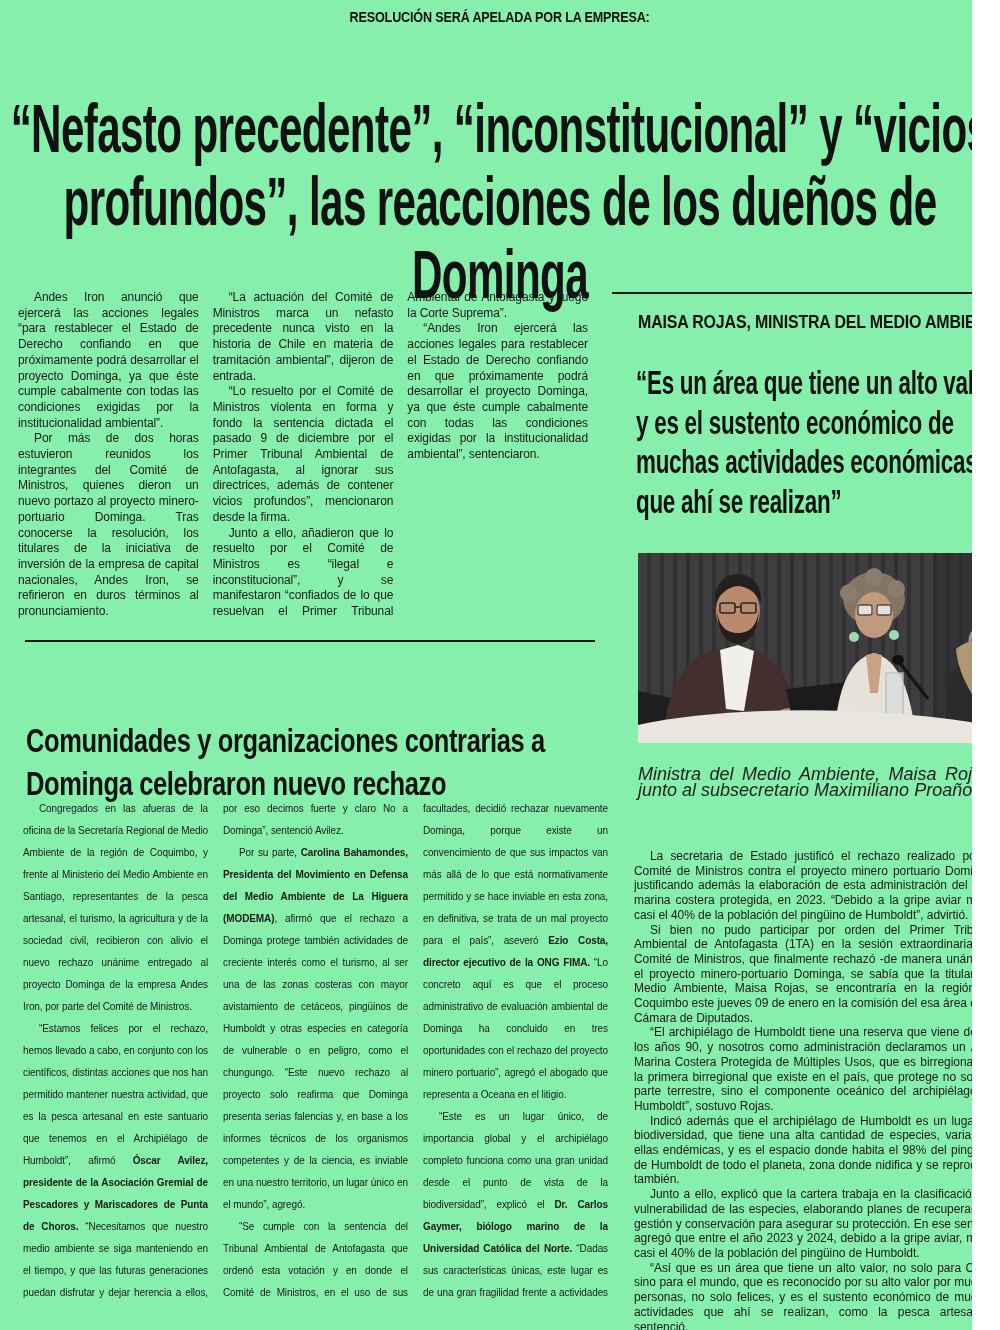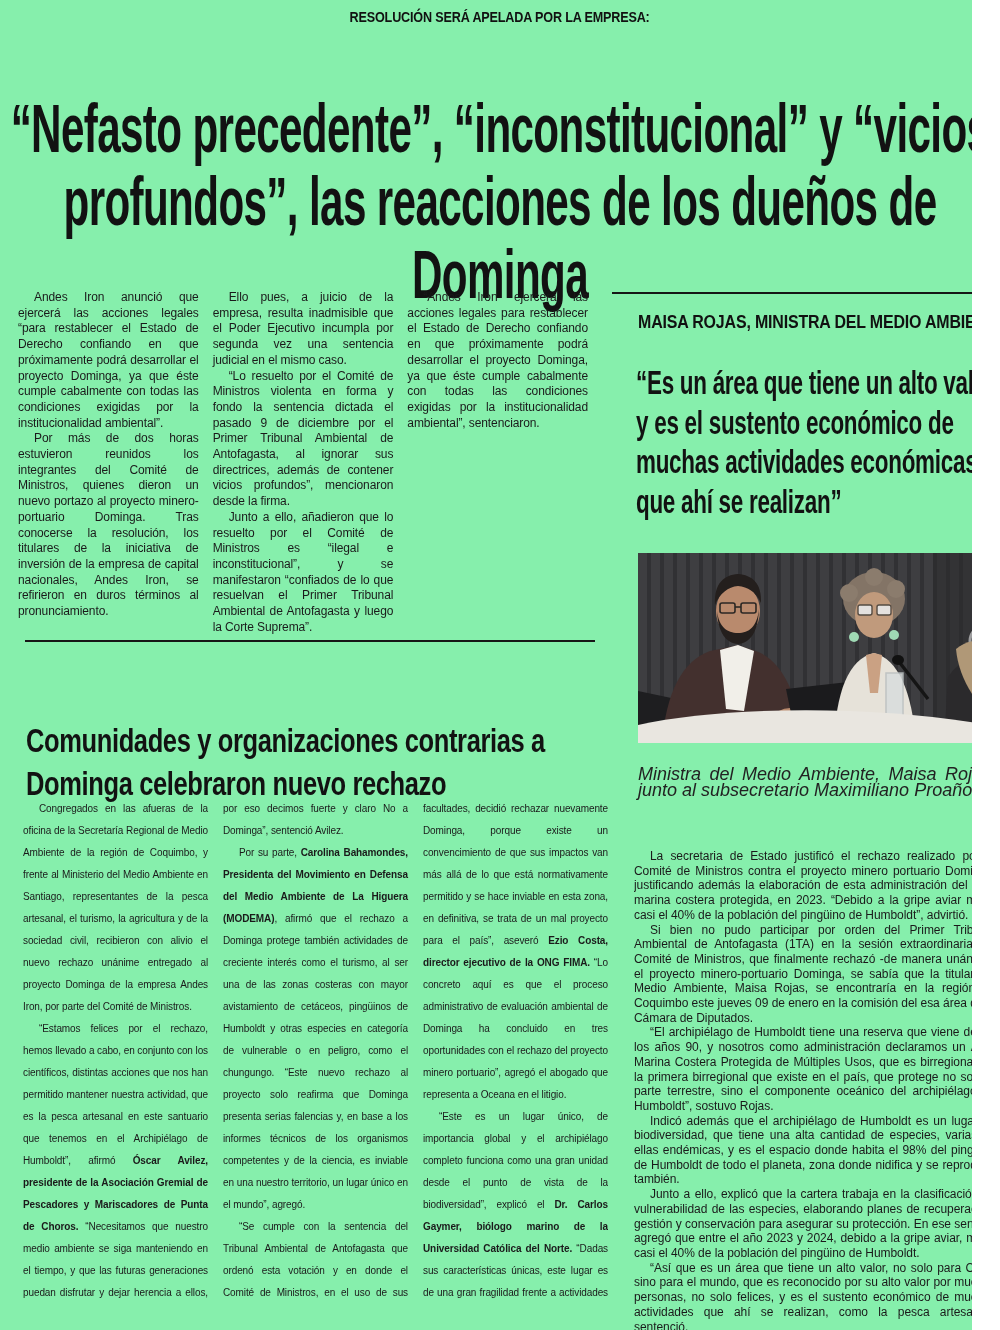--- a/index.html
+++ b/index.html
@@ -56,21 +56,21 @@
 
   <div class="kicker centered top-kicker">
     <span class="cond">RESOLUCIÓN SERÁ APELADA POR LA EMPRESA:</span>
   </div>
 
   <h1 class="main-headline">“Nefasto precedente”, “inconstitucional” y “vicios profundos”, las reacciones de los dueños de Dominga</h1>
 
   <div class="top-story-body body-text">
     <p>Andes Iron anunció que ejercerá las acciones legales “para restablecer el Estado de Derecho confiando en que próximamente podrá desarrollar el proyecto Dominga, ya que éste cumple cabalmente con todas las condiciones exigidas por la institucionalidad ambiental”.</p>
     <p>Por más de dos horas estuvieron reunidos los integrantes del Comité de Ministros, quienes dieron un nuevo portazo al proyecto minero-portuario Dominga. Tras conocerse la resolución, los titulares de la iniciativa de inversión de la empresa de capital nacionales, Andes Iron, se refirieron en duros términos al pronunciamiento.</p>
-    <p>Ello pues, a juicio de la empresa, resulta inadmisible que el Poder Ejecutivo incumpla por segunda vez una sentencia judicial en el mismo caso.</p>
+    <p>“La actuación del Comité de Ministros marca un nefasto precedente nunca visto en la historia de Chile en materia de tramitación ambiental”, dijeron de entrada.</p>
     <p>“Lo resuelto por el Comité de Ministros violenta en forma y fondo la sentencia dictada el pasado 9 de diciembre por el Primer Tribunal Ambiental de Antofagasta, al ignorar sus directrices, además de contener vicios profundos”, mencionaron desde la firma.</p>
     <p>Junto a ello, añadieron que lo resuelto por el Comité de Ministros es “ilegal e inconstitucional”, y se manifestaron “confiados de lo que resuelvan el Primer Tribunal Ambiental de Antofagasta y luego la Corte Suprema”.</p>
     <p>“Andes Iron ejercerá las acciones legales para restablecer el Estado de Derecho confiando en que próximamente podrá desarrollar el proyecto Dominga, ya que éste cumple cabalmente con todas las condiciones exigidas por la institucionalidad ambiental”, sentenciaron.</p>
   </div>
 
   <div class="rule rule-right"></div>
 
   <div class="kicker side-kicker">
     <span class="cond">MAISA ROJAS, MINISTRA DEL MEDIO AMBIENTE:</span>
   </div>

